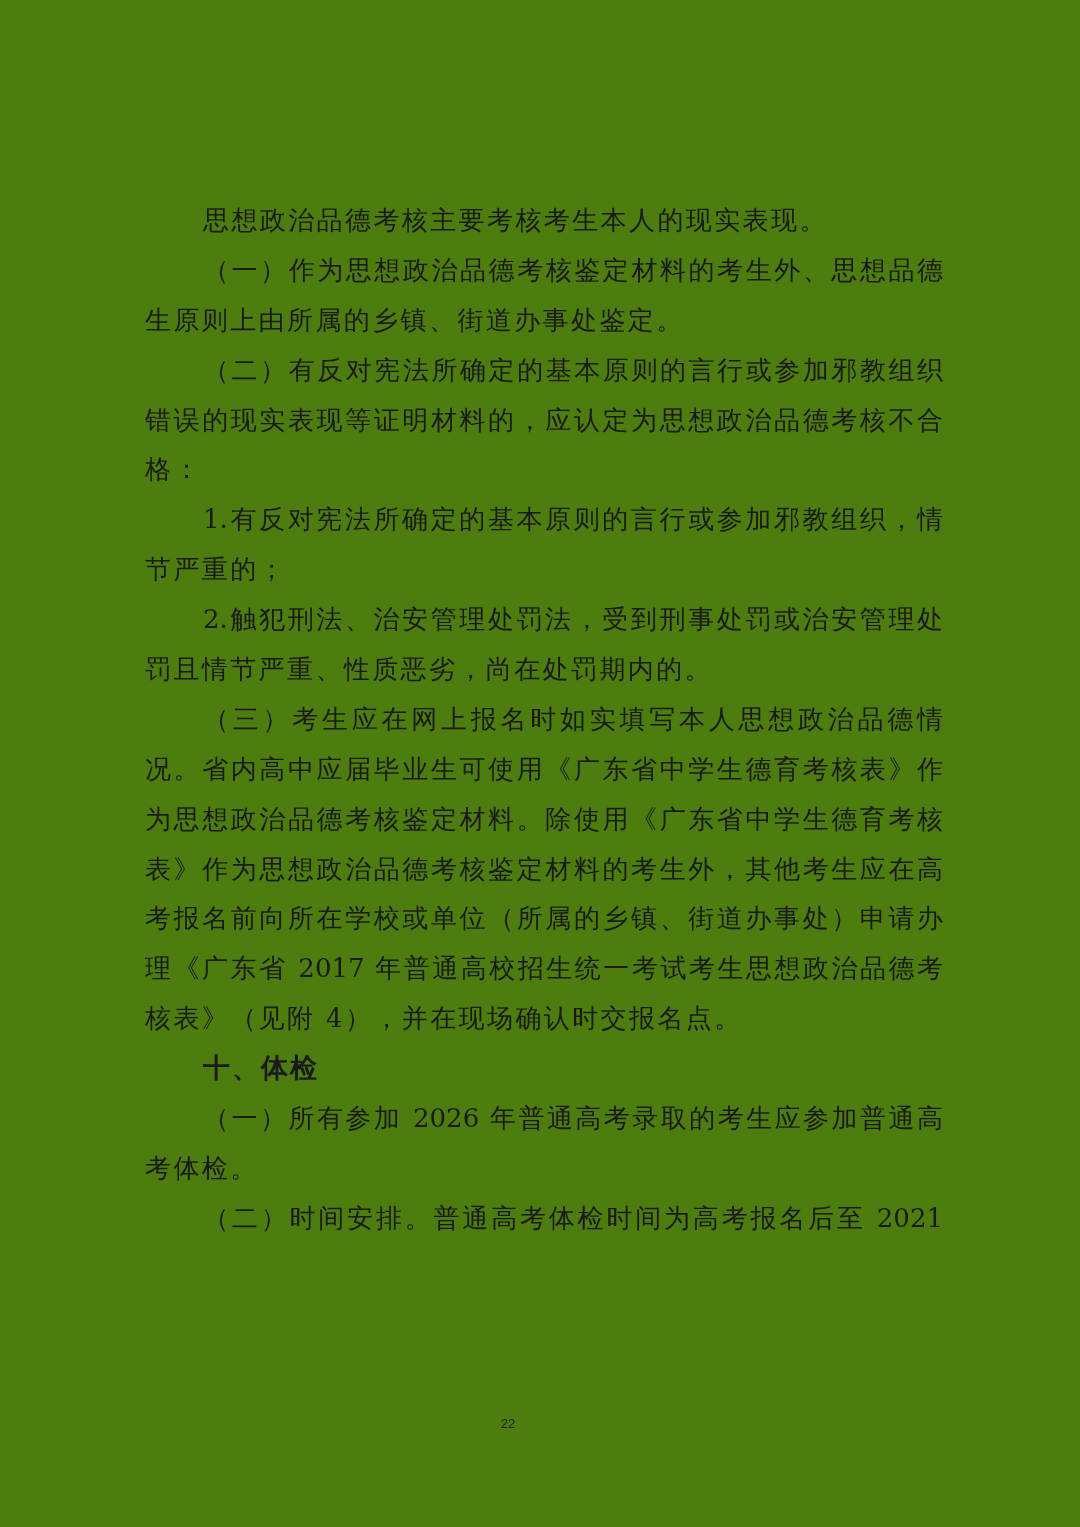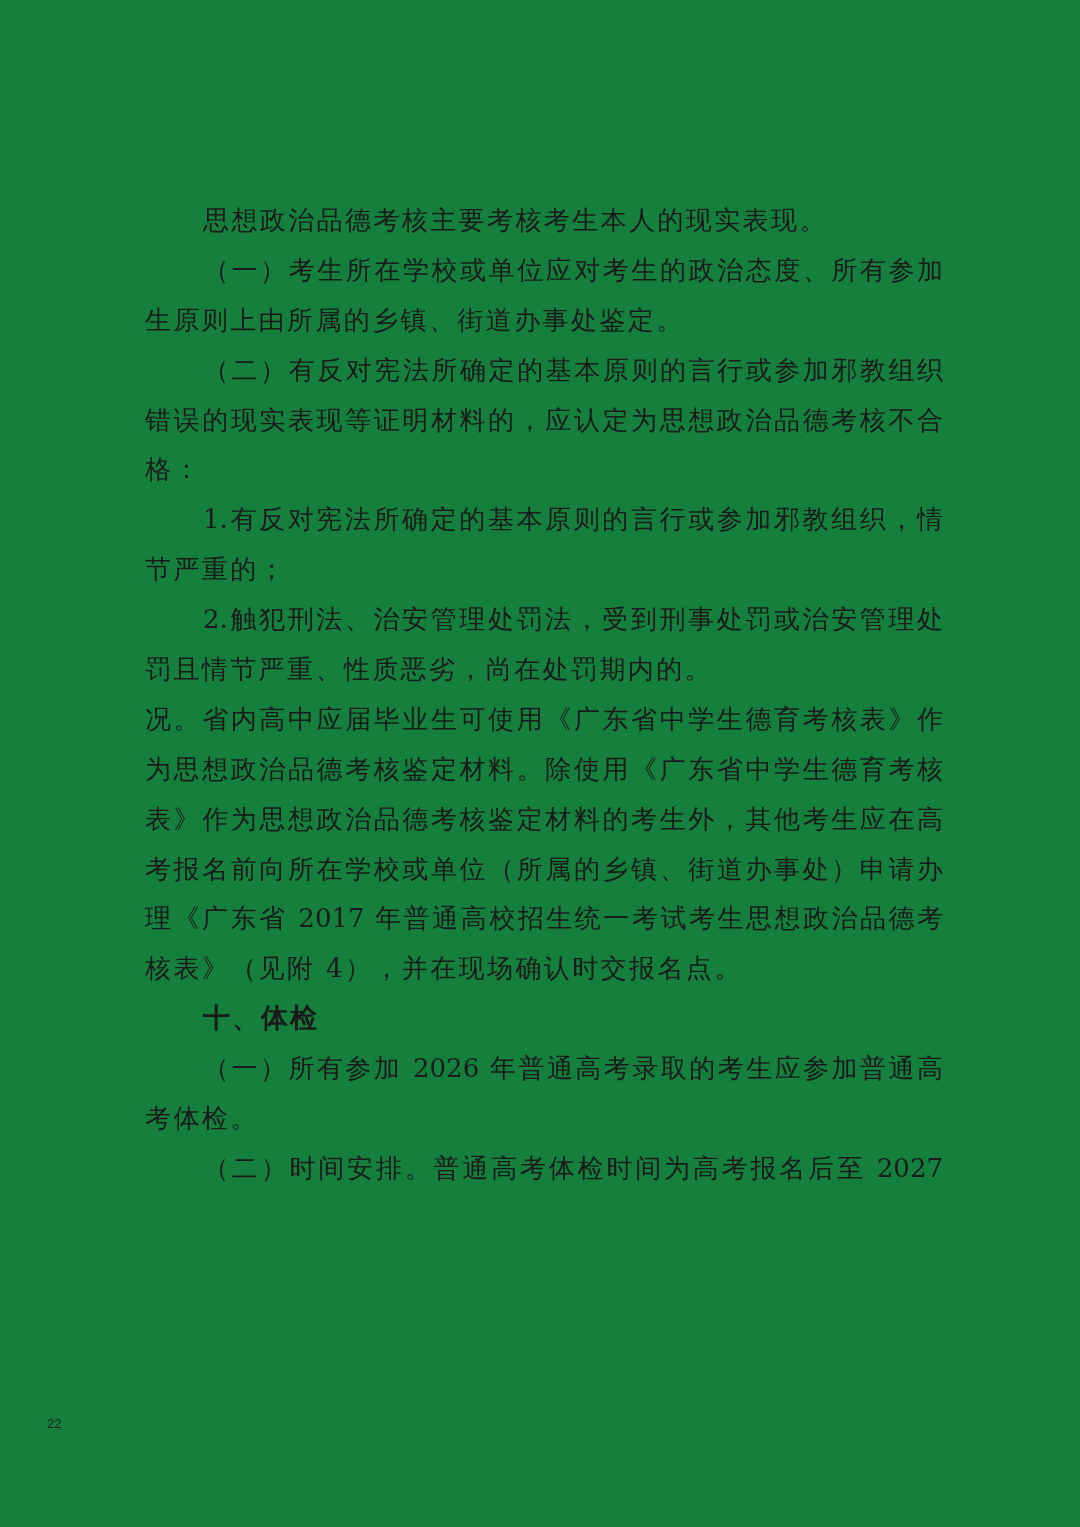--- a/index.html
+++ b/index.html
@@ -14,21 +14,21 @@
       overflow: hidden;
       font-family: "DejaVu Serif", "Liberation Serif", serif;
       color: #1a1a1a;
     }
     .page {
       position: absolute;
       left: 0;
       top: 0;
       width: 1080px;
       height: 1527px;
-      background: #15803d;
+      background: #4d7c0f;
     }
     .content {
       position: absolute;
       left: 145px;
       top: 196px;
       width: 798px;
     }
     .line {
       height: 49.9px;
       line-height: 49.9px;
@@ -50,48 +50,48 @@
       letter-spacing: 2px;
     }
     .line.partial {
       letter-spacing: 2.4px;
     }
     .page-number {
       position: absolute;
       left: 0;
       width: 1016px;
       top: 1416px;
-      text-align: left;
+      text-align: center;
       font-family: "Liberation Sans", sans-serif;
       font-size: 13px;
       color: #222222;
-      margin-left: 47px;
     }
   </style>
 </head>
 <body>
 
 <div class="page">
   <div class="content">
     <div class="line indent partial">思想政治品德考核主要考核考生本人的现实表现。</div>
-    <div class="line indent full">（一）考生所在学校或单位应对考生的政治态度、所有参加</div>
+    <div class="line indent full">（一）作为思想政治品德考核鉴定材料的考生外、思想品德</div>
     <div class="line partial">生原则上由所属的乡镇、街道办事处鉴定。</div>
     <div class="line indent full">（二）有反对宪法所确定的基本原则的言行或参加邪教组织</div>
     <div class="line full">错误的现实表现等证明材料的，应认定为思想政治品德考核不合</div>
     <div class="line partial">格：</div>
     <div class="line indent full">1.有反对宪法所确定的基本原则的言行或参加邪教组织，情</div>
     <div class="line partial">节严重的；</div>
     <div class="line indent full">2.触犯刑法、治安管理处罚法，受到刑事处罚或治安管理处</div>
     <div class="line partial">罚且情节严重、性质恶劣，尚在处罚期内的。</div>
+    <div class="line indent full">（三）考生应在网上报名时如实填写本人思想政治品德情</div>
     <div class="line full">况。省内高中应届毕业生可使用《广东省中学生德育考核表》作</div>
     <div class="line full">为思想政治品德考核鉴定材料。除使用《广东省中学生德育考核</div>
     <div class="line full">表》作为思想政治品德考核鉴定材料的考生外，其他考生应在高</div>
     <div class="line full">考报名前向所在学校或单位（所属的乡镇、街道办事处）申请办</div>
     <div class="line full">理《广东省 2017 年普通高校招生统一考试考生思想政治品德考</div>
     <div class="line partial">核表》（见附 4），并在现场确认时交报名点。</div>
     <div class="line indent heading">十、体检</div>
     <div class="line indent full">（一）所有参加 2026 年普通高考录取的考生应参加普通高</div>
     <div class="line partial">考体检。</div>
-    <div class="line indent full">（二）时间安排。普通高考体检时间为高考报名后至 2027</div>
+    <div class="line indent full">（二）时间安排。普通高考体检时间为高考报名后至 2021</div>
   </div>
 
   <div class="page-number">22</div>
 </div>
 
 </body></html>

